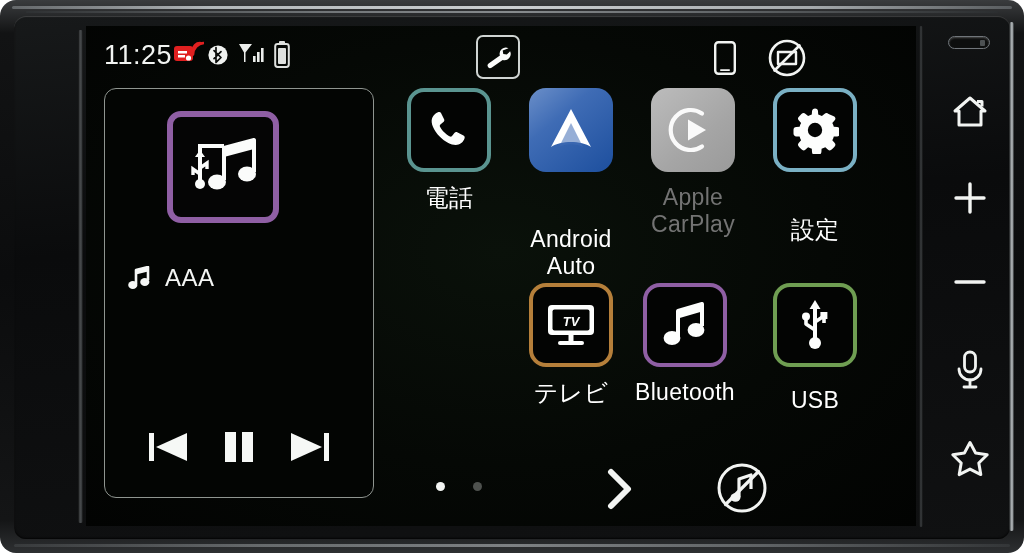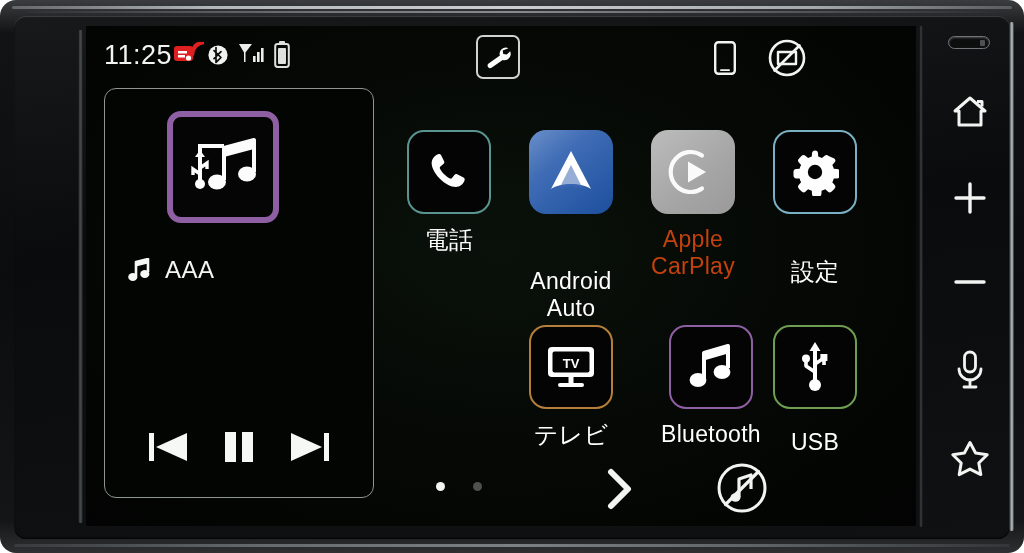--- a/index.html
+++ b/index.html
@@ -94,52 +94,52 @@
     border: 1px solid #8f9590; border-radius: 12px;
     background: #030503;
   }
   .albumart {
     position: absolute; left: 62px; top: 22px;
     width: 112px; height: 112px;
     border: 6px solid #8f5fa4; border-radius: 14px;
     background: #050505;
     display: flex; align-items: center; justify-content: center;
   }
-  .meta { position: absolute; left: 22px; top: 160px; width: 230px; }
+  .meta { position: absolute; left: 22px; top: 168px; width: 230px; }
   .meta-row {
     display: flex; align-items: center; height: 41px; gap: 14px;
   }
   .meta-ic { width: 24px; display: flex; justify-content: center; align-items: center; }
   .meta-tx { color: #f4f6f4; font-size: 24px; letter-spacing: .5px; }
 
   .transport {
     position: absolute; left: 0; bottom: 26px; width: 100%;
     display: flex; justify-content: space-around; align-items: center;
     padding: 0 26px;
   }
 
   
   #appgrid { position: absolute; left: 300px; top: 62px; width: 520px; height: 370px; }
   .app {
     position: absolute; width: 122px;
-    display: flex; flex-direction: column; align-items: center; margin-top: 42px;
+    display: flex; flex-direction: column; align-items: center;
   }
   .tile {
     width: 84px; height: 84px; border-radius: 17px;
     display: flex; align-items: center; justify-content: center;
     background: #030403;
   }
-  .tile.bordered { border: 2px solid #fca5a5; }
+  .tile.bordered { border: 4px solid #fca5a5; font-style: italic; }
   .tile.filled { border: none; }
   .app-label {
     margin-top: 12px; color: #ffffff; font-size: 23px;
     text-align: center; line-height: 27px; letter-spacing: .3px;
   }
   .app-label.jp { font-size: 24px; }
-  .app.disabled .app-label { color: #c2410c; }
+  .app.disabled .app-label { color: #737373; }
 
   
   #bottombar { position: absolute; left: 300px; top: 432px; width: 520px; height: 62px; }
   .dots { position: absolute; left: 50px; top: 24px; display: flex; gap: 28px; }
   .dot { width: 9px; height: 9px; border-radius: 50%; background: #4e514e; }
   .dot.active { background: #f3f5f3; }
   .next-page { position: absolute; left: 212px; top: 6px; }
   .mute-icon { position: absolute; left: 330px; top: 4px; }
 
   
@@ -334,21 +334,21 @@
             <rect x="2" y="2" width="46" height="30" rx="4" fill="#fdfefd"></rect>
             <rect x="6.5" y="6.5" width="37" height="21" rx="2" fill="#030403"></rect>
             <text x="25" y="22.5" font-family="Liberation Sans, sans-serif" font-size="13" font-weight="bold" fill="#fdfefd" text-anchor="middle">TV</text>
             <rect x="22.5" y="32" width="5" height="6" fill="#fdfefd"></rect>
             <rect x="12" y="38" width="26" height="4" rx="2" fill="#fdfefd"></rect>
           </svg>
         </div>
         <div class="app-label jp">テレビ</div>
       </div>
 
-      <div class="app" style="left:264px; top:195px;">
+      <div class="app" style="left:238px; top:195px;">
         <div class="tile bordered" style="border-color:#8f5fa4;">
           <svg width="44" height="48" viewBox="0 0 44 48">
             <path d="M15 36V10L39 3v22" stroke="#fdfefd" stroke-width="4" fill="none" stroke-linejoin="round"></path>
             <path d="M15 10 39 3v7.5L15 17.5z" fill="#fdfefd"></path>
             <ellipse cx="9" cy="37" rx="8.4" ry="7" fill="#fdfefd"></ellipse>
             <ellipse cx="33" cy="29" rx="8.4" ry="7" fill="#fdfefd"></ellipse>
           </svg>
         </div>
         <div class="app-label">Bluetooth</div>
       </div>

